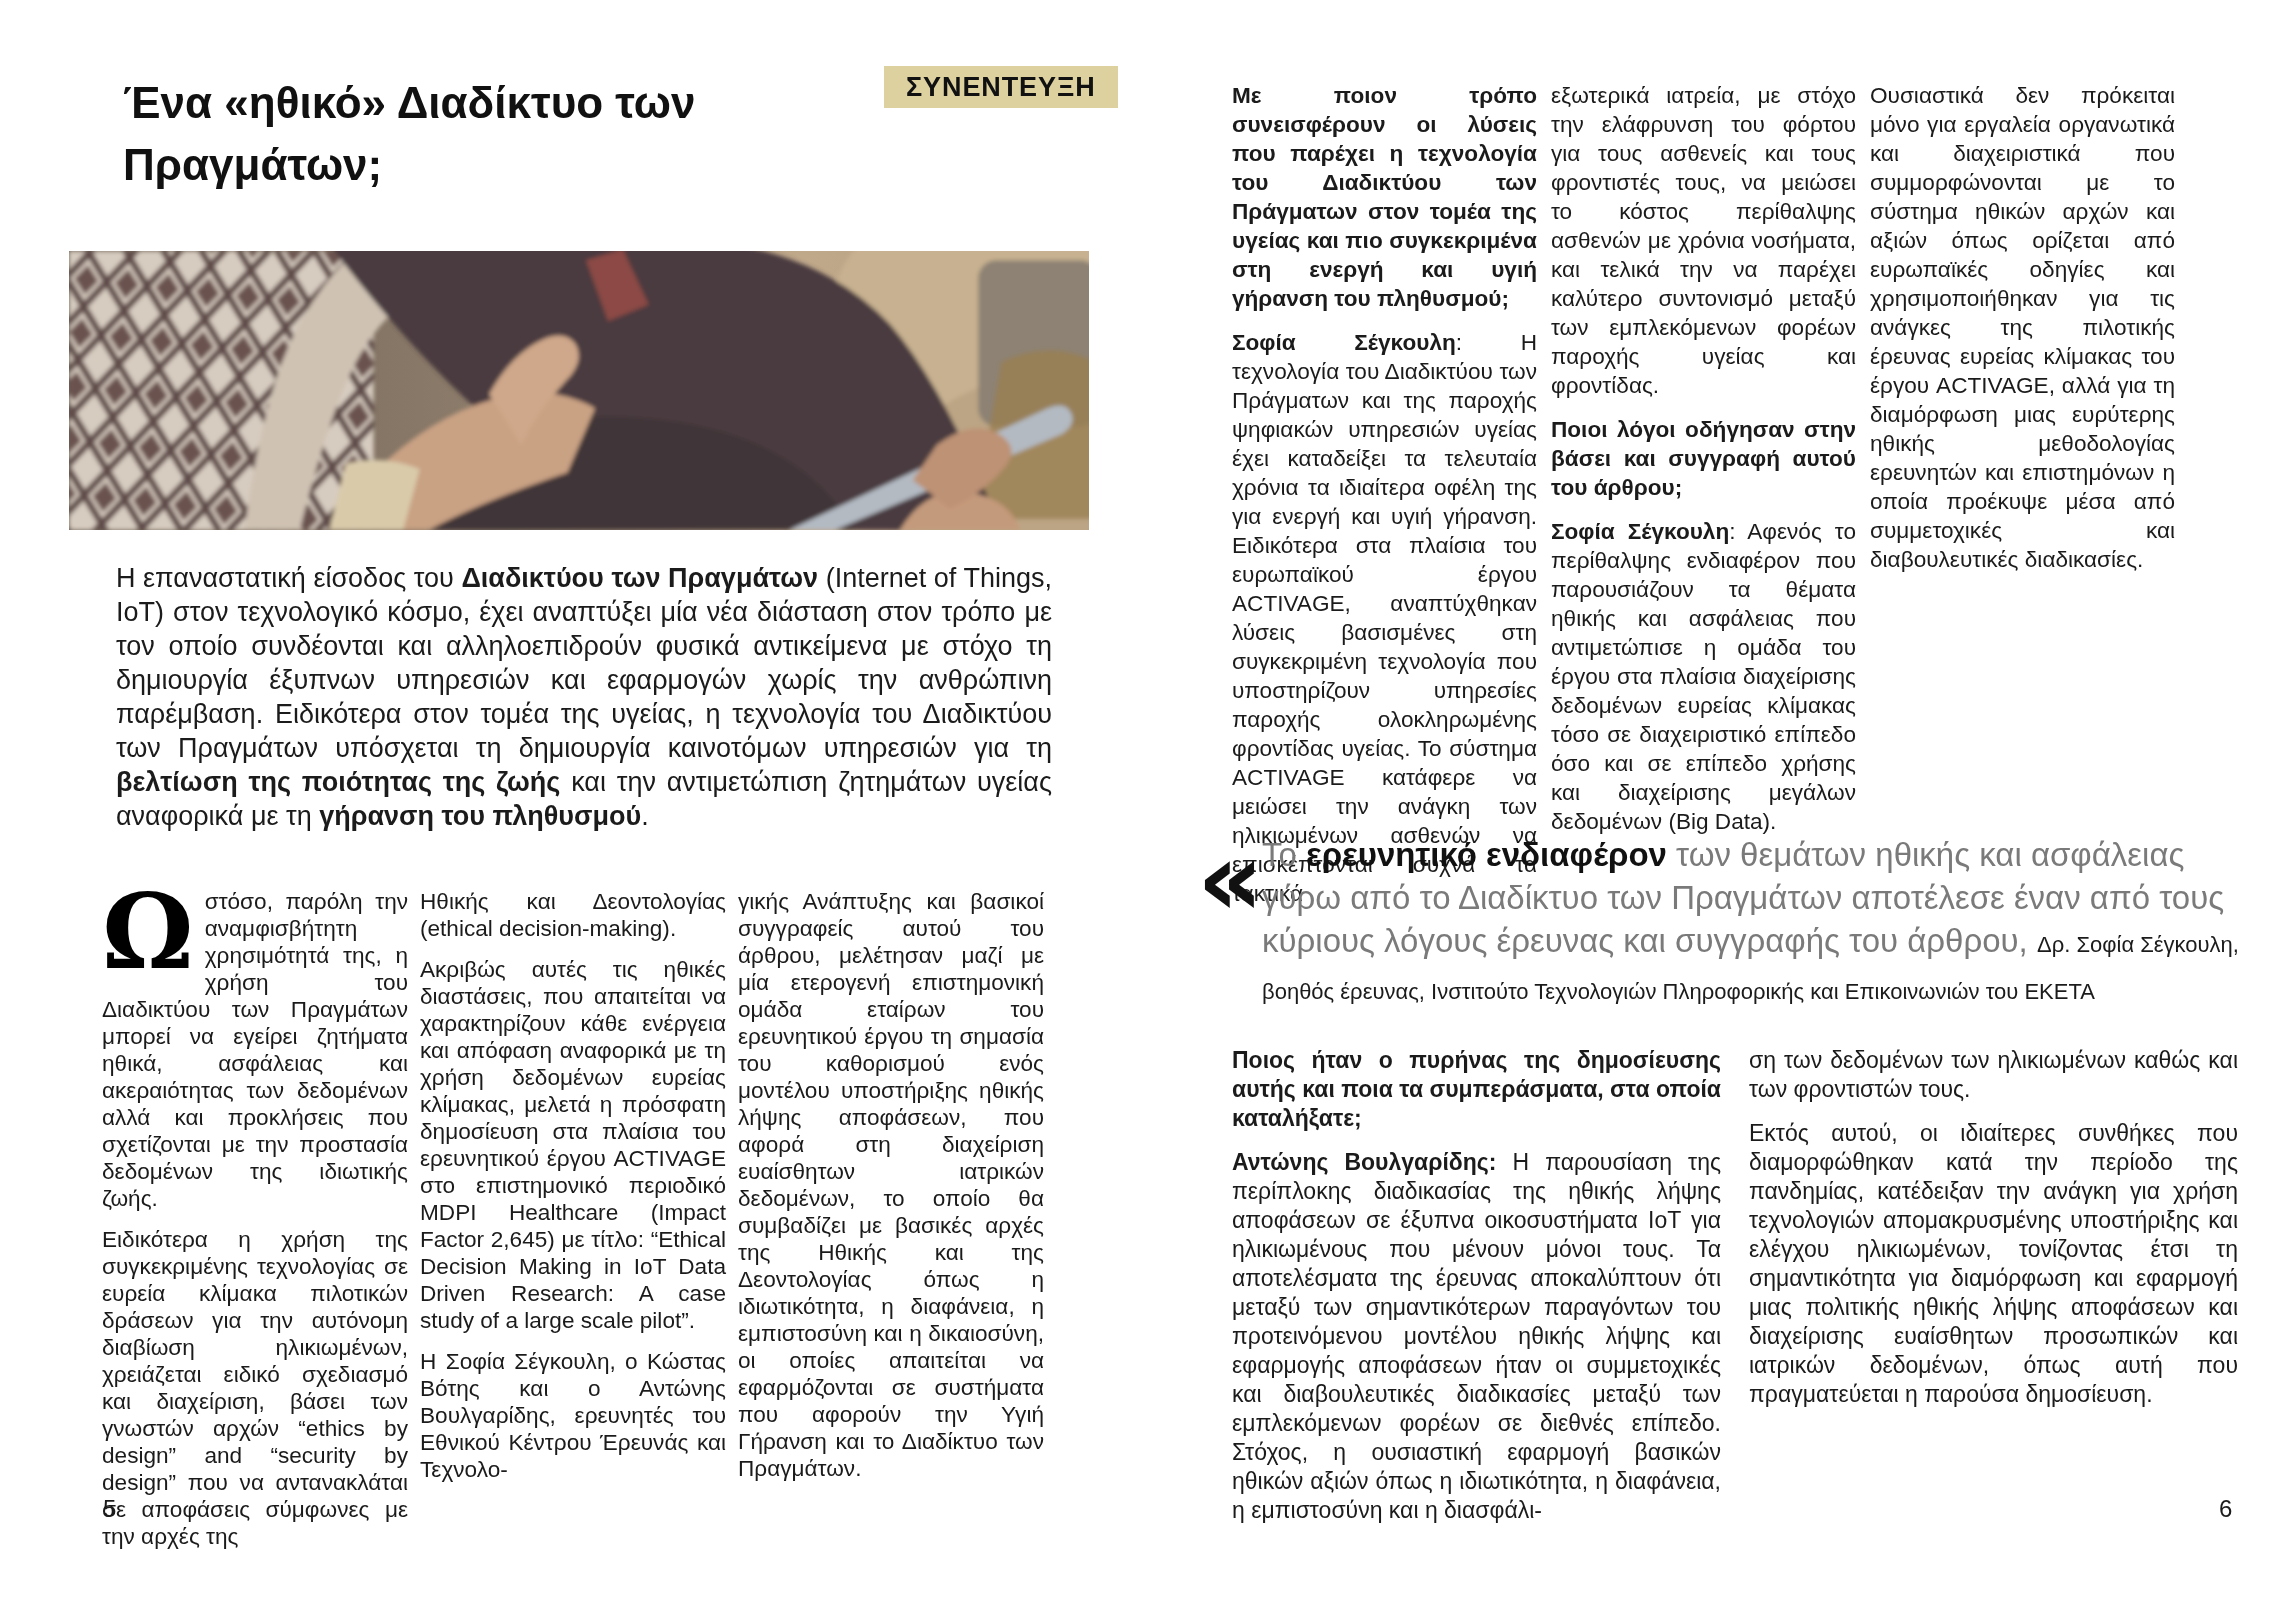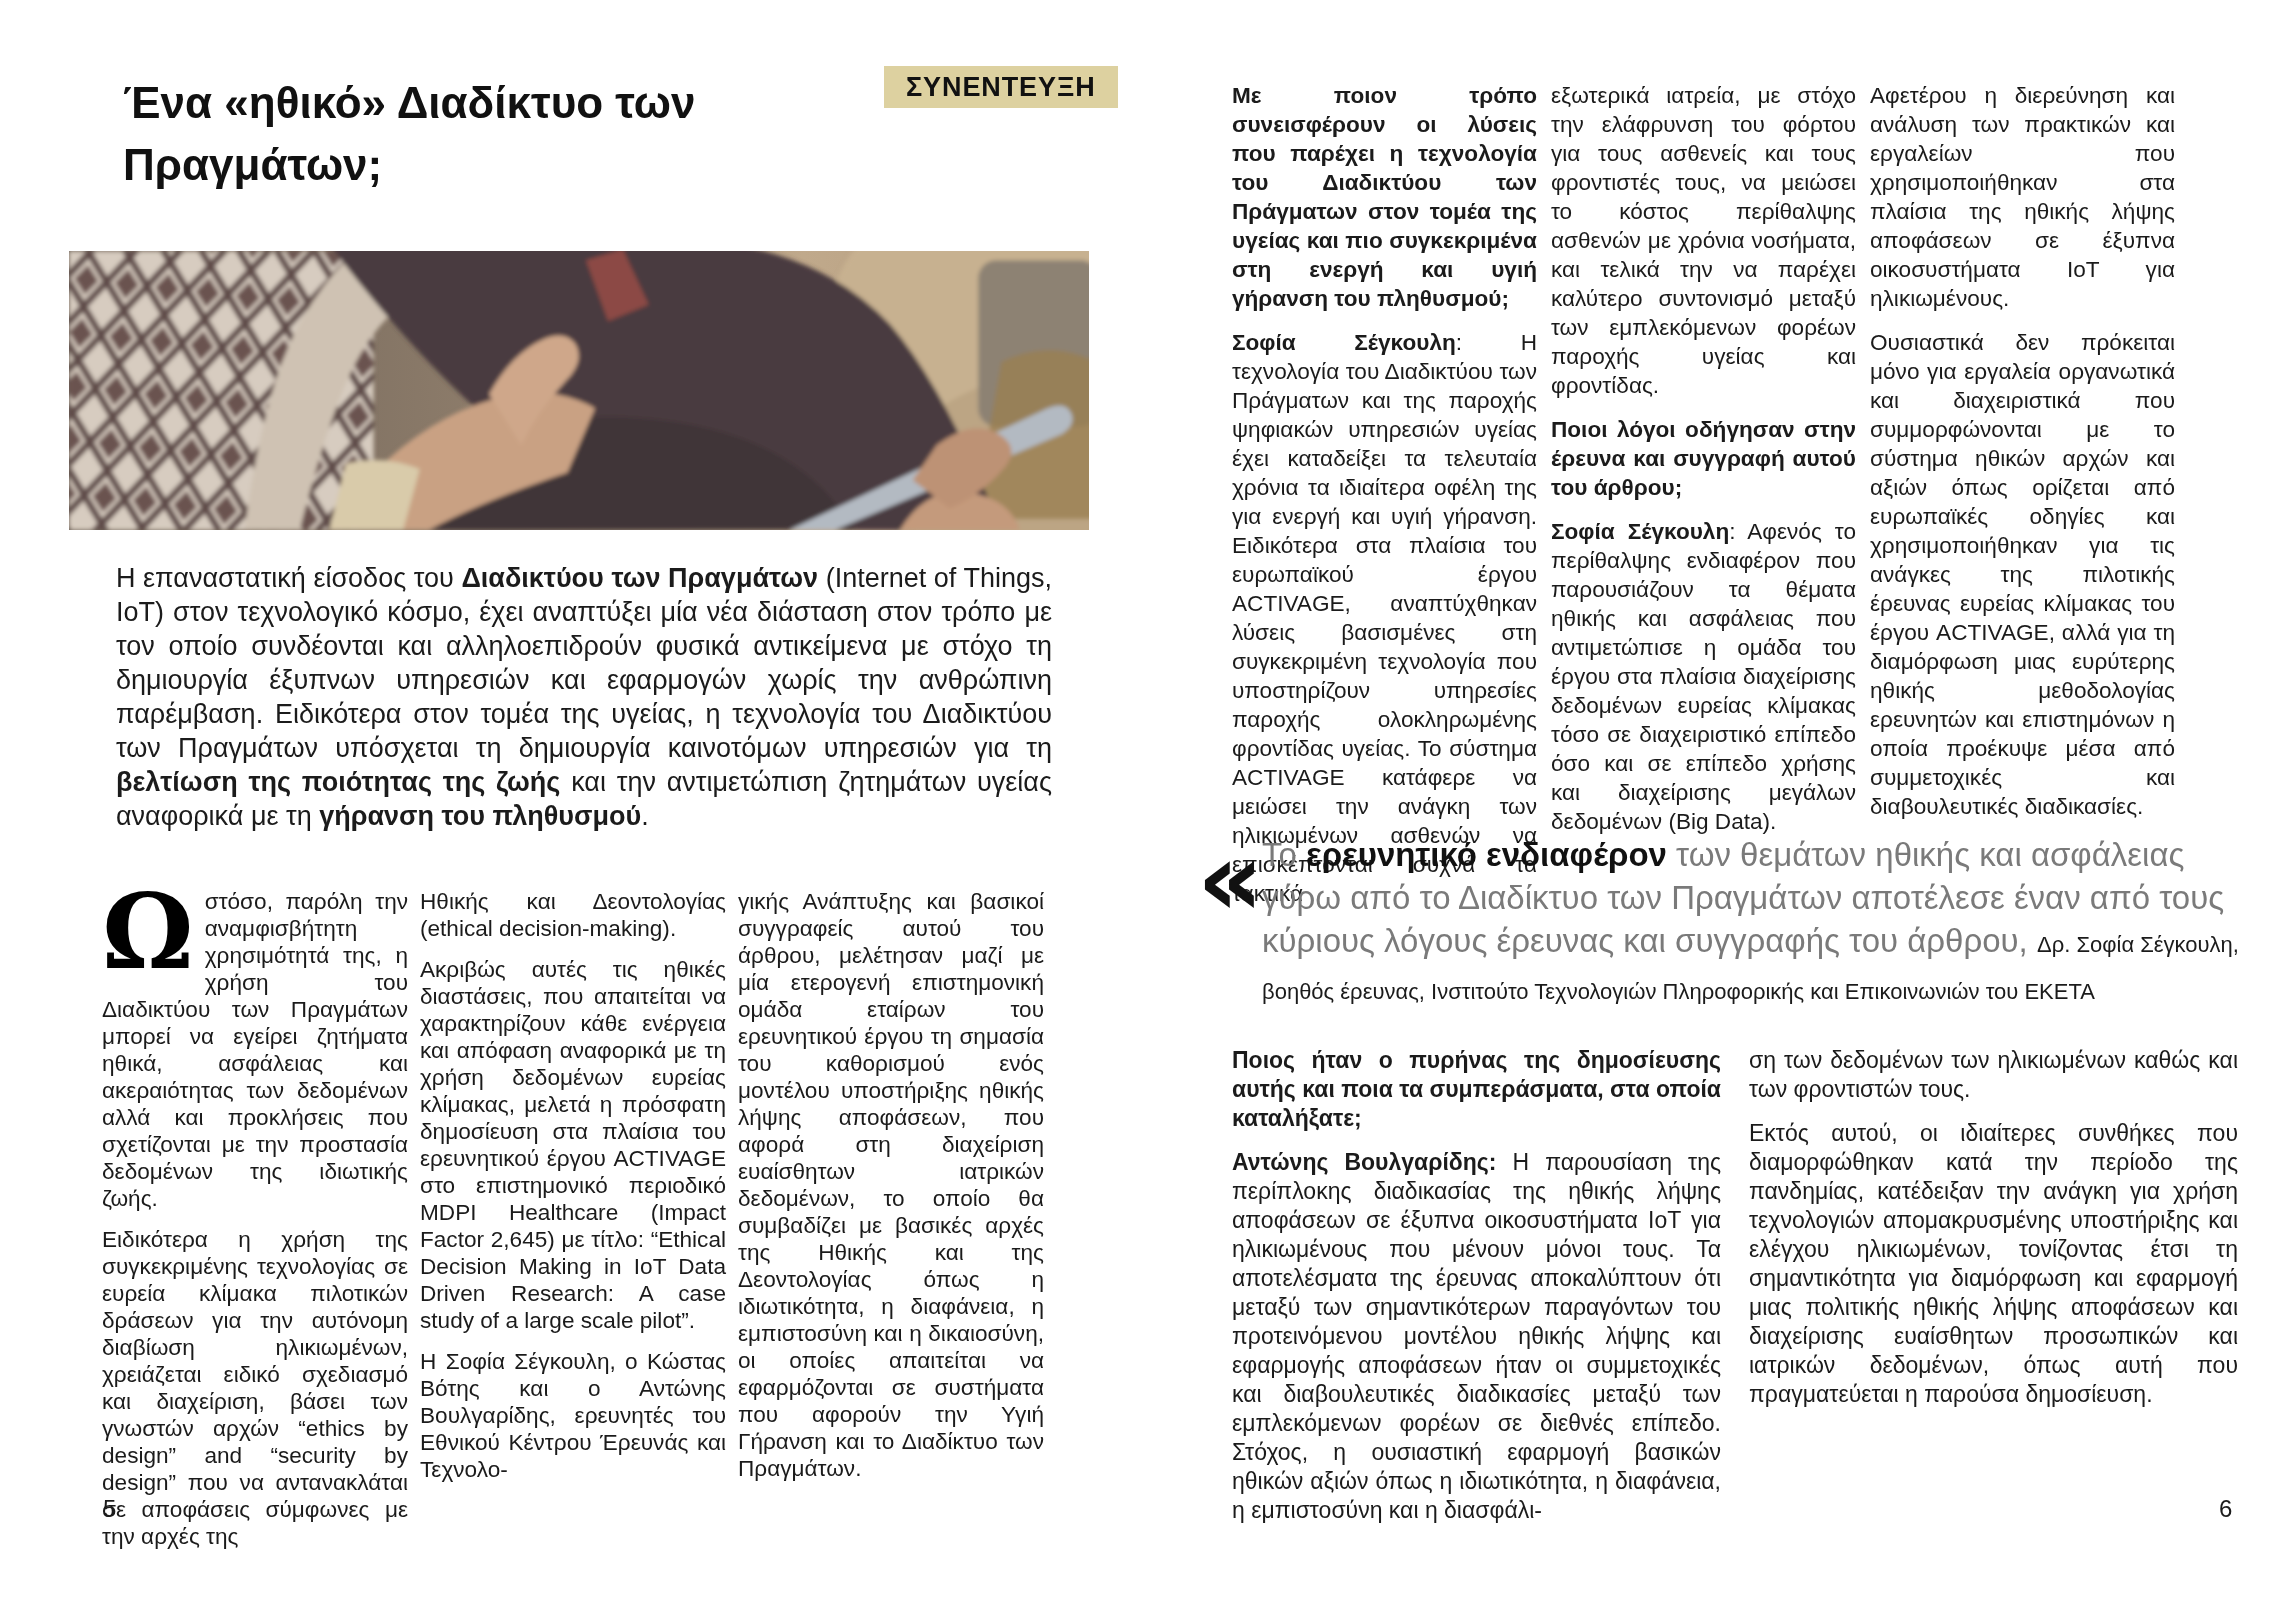--- a/index.html
+++ b/index.html
@@ -119,25 +119,24 @@
 
   <div class="abs pagenum pn-left">5</div>
 
   <div class="abs rtop">
     <div class="rcol">
       <p class="q">Με ποιον τρόπο συνεισφέρουν οι λύσεις που παρέχει η τεχνολογία του Διαδικτύου των Πράγματων στον τομέα της υγείας και πιο συγκεκριμένα στη ενεργή και υγιή γήρανση του πληθυσμού;</p>
       <p><span class="speaker">Σοφία Σέγκουλη</span><span>: Η τεχνολογία του Διαδικτύου των Πράγματων και της παροχής ψηφιακών υπηρεσιών υγείας έχει καταδείξει τα τελευταία χρόνια τα ιδιαίτερα οφέλη της για ενεργή και υγιή γήρανση. Ειδικότερα στα πλαίσια του ευρωπαϊκού έργου ACTIVAGE, αναπτύχθηκαν λύσεις βασισμένες στη συγκεκριμένη τεχνολογία που υποστηρίζουν υπηρεσίες παροχής ολοκληρωμένης φροντίδας υγείας. Το σύστημα ACTIVAGE κατάφερε να μειώσει την ανάγκη των ηλικιωμένων ασθενών να επισκέπτονται συχνά τα τακτικά</span></p>
     </div>
     <div class="rcol">
       <p>εξωτερικά ιατρεία, με στόχο την ελάφρυνση του φόρτου για τους ασθενείς και τους φροντιστές τους, να μειώσει το κόστος περίθαλψης ασθενών με χρόνια νοσήματα, και τελικά την να παρέχει καλύτερο συντονισμό μεταξύ των εμπλεκόμενων φορέων παροχής υγείας και φροντίδας.</p>
-      <p class="q">Ποιοι λόγοι οδήγησαν στην έρευνα και συγγραφή αυτού του άρθρου;</p>
+      <p class="q">Ποιοι λόγοι οδήγησαν στην βάσει και συγγραφή αυτού του άρθρου;</p>
       <p><span class="speaker">Σοφία Σέγκουλη</span><span>: Αφενός το περίθαλψης ενδιαφέρον που παρουσιάζουν τα θέματα ηθικής και ασφάλειας που αντιμετώπισε η ομάδα του έργου στα πλαίσια διαχείρισης δεδομένων ευρείας κλίμακας τόσο σε διαχειριστικό επίπεδο όσο και σε επίπεδο χρήσης και διαχείρισης μεγάλων δεδομένων (Big Data).</span></p>
     </div>
     <div class="rcol">
-      <p>Αφετέρου η διερεύνηση και ανάλυση των πρακτικών και εργαλείων που χρησιμοποιήθηκαν στα πλαίσια της ηθικής λήψης αποφάσεων σε έξυπνα οικοσυστήματα IoT για ηλικιωμένους.</p>
       <p>Ουσιαστικά δεν πρόκειται μόνο για εργαλεία οργανωτικά και διαχειριστικά που συμμορφώνονται με το σύστημα ηθικών αρχών και αξιών όπως ορίζεται από ευρωπαϊκές οδηγίες και χρησιμοποιήθηκαν για τις ανάγκες της πιλοτικής έρευνας ευρείας κλίμακας του έργου ACTIVAGE, αλλά για τη διαμόρφωση μιας ευρύτερης ηθικής μεθοδολογίας ερευνητών και επιστημόνων η οποία προέκυψε μέσα από συμμετοχικές και διαβουλευτικές διαδικασίες.</p>
     </div>
   </div>
 
   <div class="abs quote">
     <div class="quote-markbox">
       <span class="quote-mark">«</span>
     </div>
     <p class="quote-text"><span>Το </span><span class="qb">ερευνητικό ενδιαφέρον</span><span> των θεμάτων ηθικής και ασφάλειας γύρω από το Διαδίκτυο των Πραγμάτων αποτέλεσε έναν από τους κύριους λόγους έρευνας και συγγραφής του άρθρου, </span><span class="quote-attr">Δρ. Σοφία Σέγκουλη, βοηθός έρευνας, Ινστιτούτο Τεχνολογιών Πληροφορικής και Επικοινωνιών του ΕΚΕΤΑ</span></p>
   </div>

